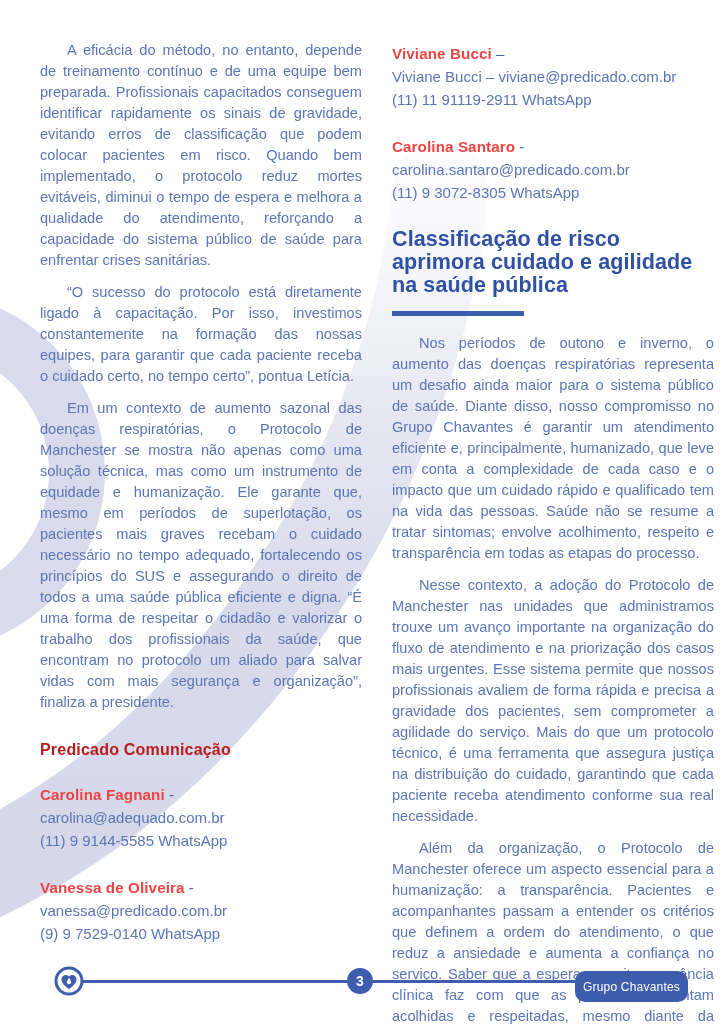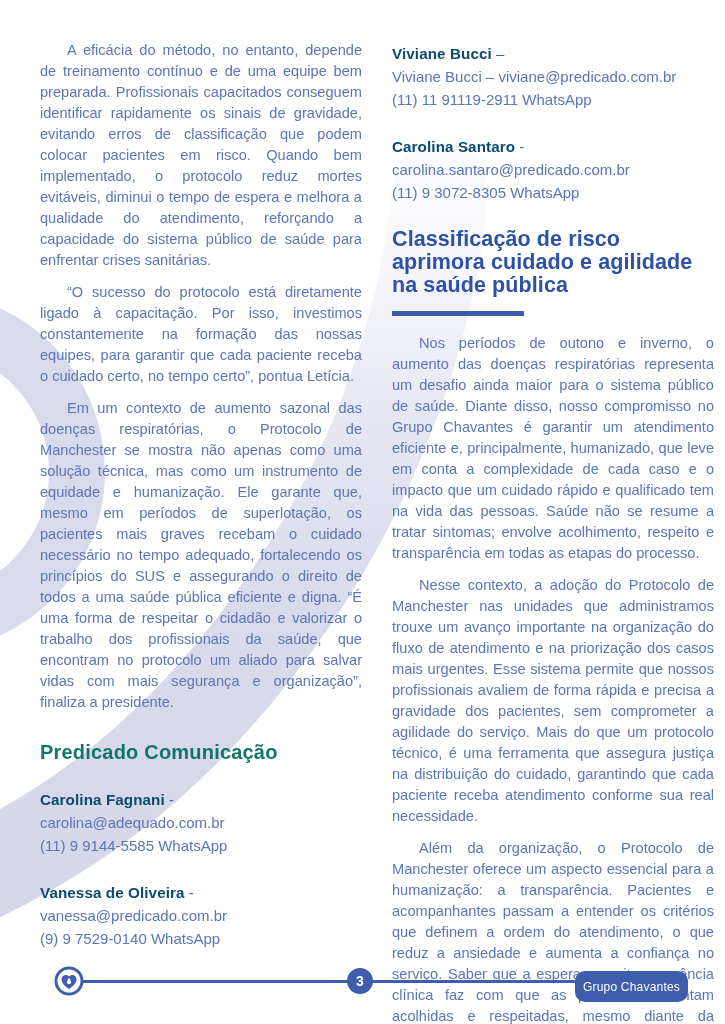--- a/index.html
+++ b/index.html
@@ -10,26 +10,26 @@
   }
   .decor { position:absolute; left:0; top:0; z-index:0; pointer-events:none; }
   .content { position:relative; z-index:1; display:flex; gap:30px; padding:40px 13px 0 40px; }
   .col { width:322px; flex:0 0 322px; }
 
   p.body {
     margin:0 0 11px 0; font-size:14.6px; line-height:21px;
     color:#5b76b5; text-align:justify; text-indent:27px;
   }
   .section-heading {
-    margin:28px 0 12px 0; font-size:20px; font-weight:bold;
-    color:#0f766e; letter-spacing:0.2px;
+    margin:28px 0 12px 0; font-size:16px; font-weight:bold;
+    color:#b91c1c; letter-spacing:0.2px;
   }
   .contact { margin-top:24px; font-size:15px; line-height:23px; color:#5b76b5; }
   .col.right .contact.first { margin-top:2px; }
-  .contact .cname { font-weight:bold; color:#0c4a6e; font-size:15.2px; letter-spacing:0.1px; }
+  .contact .cname { font-weight:bold; color:#ef4444; font-size:15.2px; letter-spacing:0.1px; }
   .contact .sep { color:#4a63ab; }
   .contact .cline { white-space:nowrap; }
 
   .article-title {
     margin:24px 7px 0 0; width:308px; font-size:21.5px; line-height:1.08;
     font-weight:bold; color:#2e50a5; letter-spacing:0.1px;
   }
   .title-rule { width:132px; height:5px; background:#3c5cad; margin:13px 0 17px 0; border:none; }
 
   .footer { position:absolute; left:0; top:962px; width:725px; height:46px; z-index:2; }

